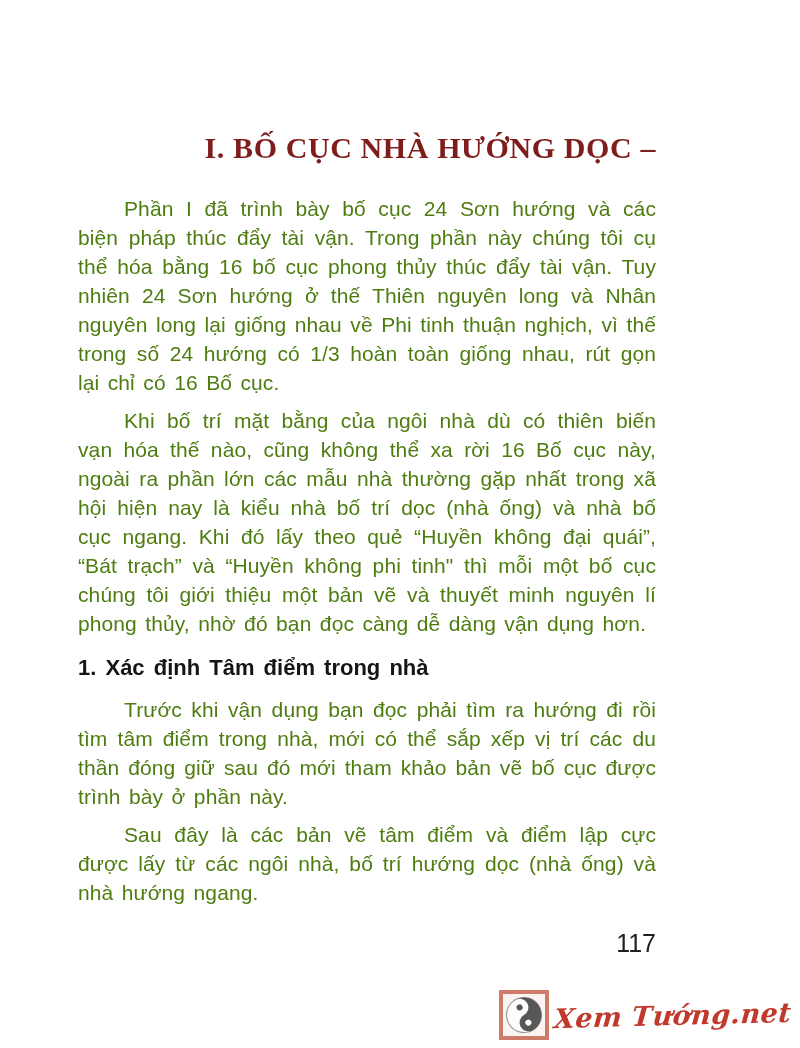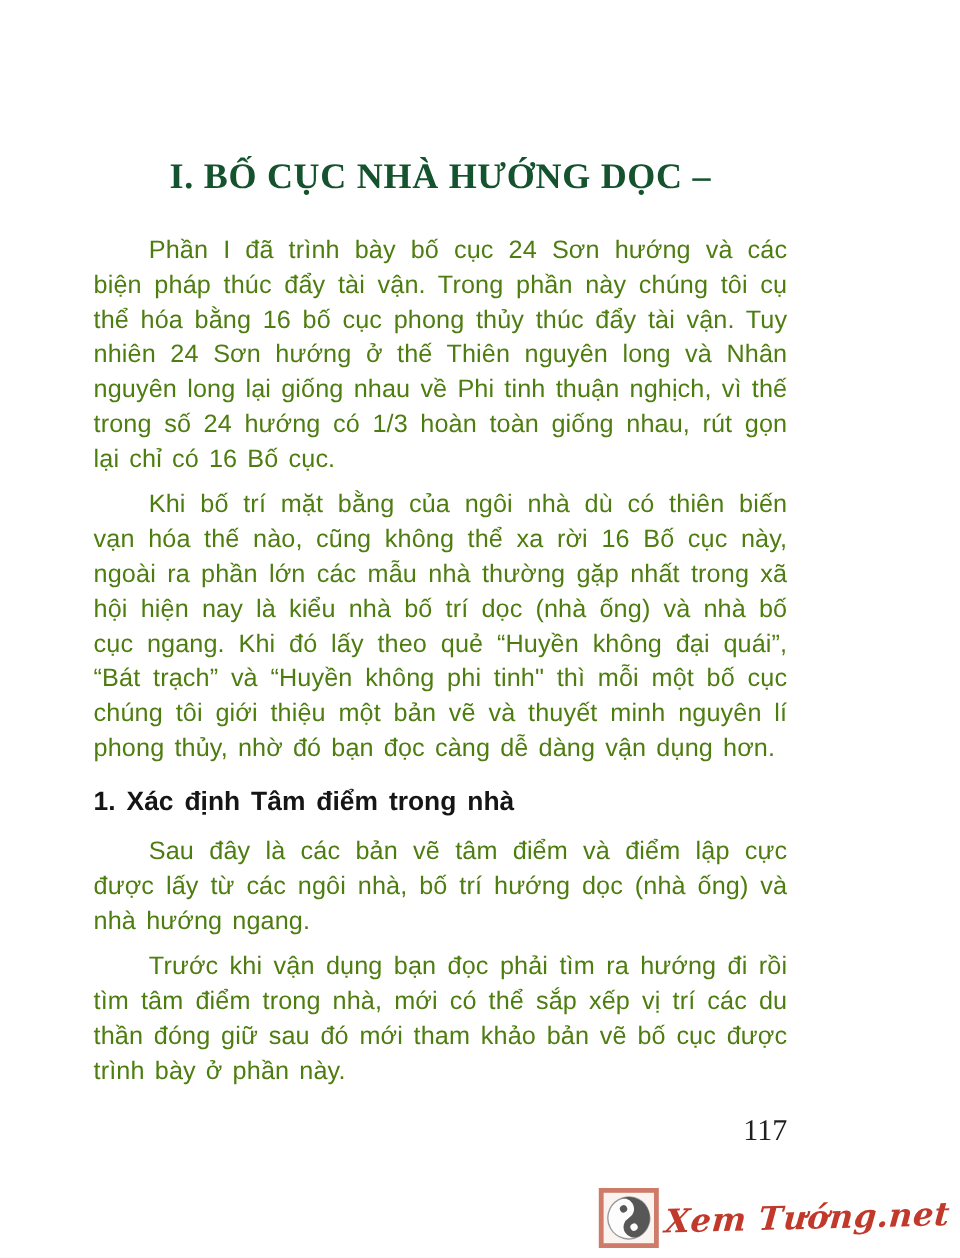--- a/index.html
+++ b/index.html
@@ -16,27 +16,27 @@
 
   .text-col {
     position: absolute;
     left: 78px;
     top: 0;
     width: 578px;
   }
 
   .chapter-title {
     margin: 128px 0 26px 0;
-    text-align: center;
+    text-align: right;
     font-family: "Liberation Serif", serif;
     font-weight: bold;
     font-size: 30px;
     line-height: 40px;
     letter-spacing: 0.6px;
-    color: #14532d;
+    color: #7f1d1d;
   }
   .chapter-title .tline { display: block; }
 
   p.body {
     font-family: "Liberation Sans", sans-serif;
     font-size: 21px;
     line-height: 29px;
     font-weight: 500;
     color: #4d7c0f;
     text-align: justify;
@@ -52,21 +52,21 @@
     line-height: 28px;
     font-weight: bold;
     color: #151515;
     margin: 16px 0 13px 0;
     word-spacing: 3px;
   }
 
   .page-number {
     margin-top: 22px;
     text-align: right;
-    font-family: Liberation Serif, serif;
+    font-family: Liberation Sans, sans-serif;
     font-size: 25px;
     color: #202020;
   }
 
   .watermark {
     position: absolute;
     right: 8px;
     bottom: 8px;
     display: flex;
     align-items: center;
@@ -101,23 +101,23 @@
     <h1 class="chapter-title">
       <span class="tline">I. BỐ CỤC NHÀ HƯỚNG DỌC –</span>
     </h1>
 
     <p class="body">Phần I đã trình bày bố cục 24 Sơn hướng và các biện pháp thúc đẩy tài vận. Trong phần này chúng tôi cụ thể hóa bằng 16 bố cục phong thủy thúc đẩy tài vận. Tuy nhiên 24 Sơn hướng ở thế Thiên nguyên long và Nhân nguyên long lại giống nhau về Phi tinh thuận nghịch, vì thế trong số 24 hướng có 1/3 hoàn toàn giống nhau, rút gọn lại chỉ có 16 Bố cục.</p>
 
     <p class="body">Khi bố trí mặt bằng của ngôi nhà dù có thiên biến vạn hóa thế nào, cũng không thể xa rời 16 Bố cục này, ngoài ra phần lớn các mẫu nhà thường gặp nhất trong xã hội hiện nay là kiểu nhà bố trí dọc (nhà ống) và nhà bố cục ngang. Khi đó lấy theo quẻ “Huyền không đại quái”, “Bát trạch” và “Huyền không phi tinh" thì mỗi một bố cục chúng tôi giới thiệu một bản vẽ và thuyết minh nguyên lí phong thủy, nhờ đó bạn đọc càng dễ dàng vận dụng hơn.</p>
 
     <h2 class="section-heading">1. Xác định Tâm điểm trong nhà</h2>
 
+    <p class="body">Trước khi vận dụng bạn đọc phải tìm ra hướng đi rồi tìm tâm điểm trong nhà, mới có thể sắp xếp vị trí các du thần đóng giữ sau đó mới tham khảo bản vẽ bố cục được trình bày ở phần này.</p>
+
     <p class="body">Sau đây là các bản vẽ tâm điểm và điểm lập cực được lấy từ các ngôi nhà, bố trí hướng dọc (nhà ống) và nhà hướng ngang.</p>
-
-    <p class="body">Trước khi vận dụng bạn đọc phải tìm ra hướng đi rồi tìm tâm điểm trong nhà, mới có thể sắp xếp vị trí các du thần đóng giữ sau đó mới tham khảo bản vẽ bố cục được trình bày ở phần này.</p>
 
     <div class="page-number">117</div>
 
   </div>
 
   <div class="watermark">
     <span class="logo-frame">
       <svg width="38" height="38" viewBox="0 0 100 100" aria-hidden="true">
         <g transform="rotate(-30 50 50)">
           <circle cx="50" cy="50" r="46" fill="#fdfdfd" stroke="#9a9a9a" stroke-width="3"></circle>

